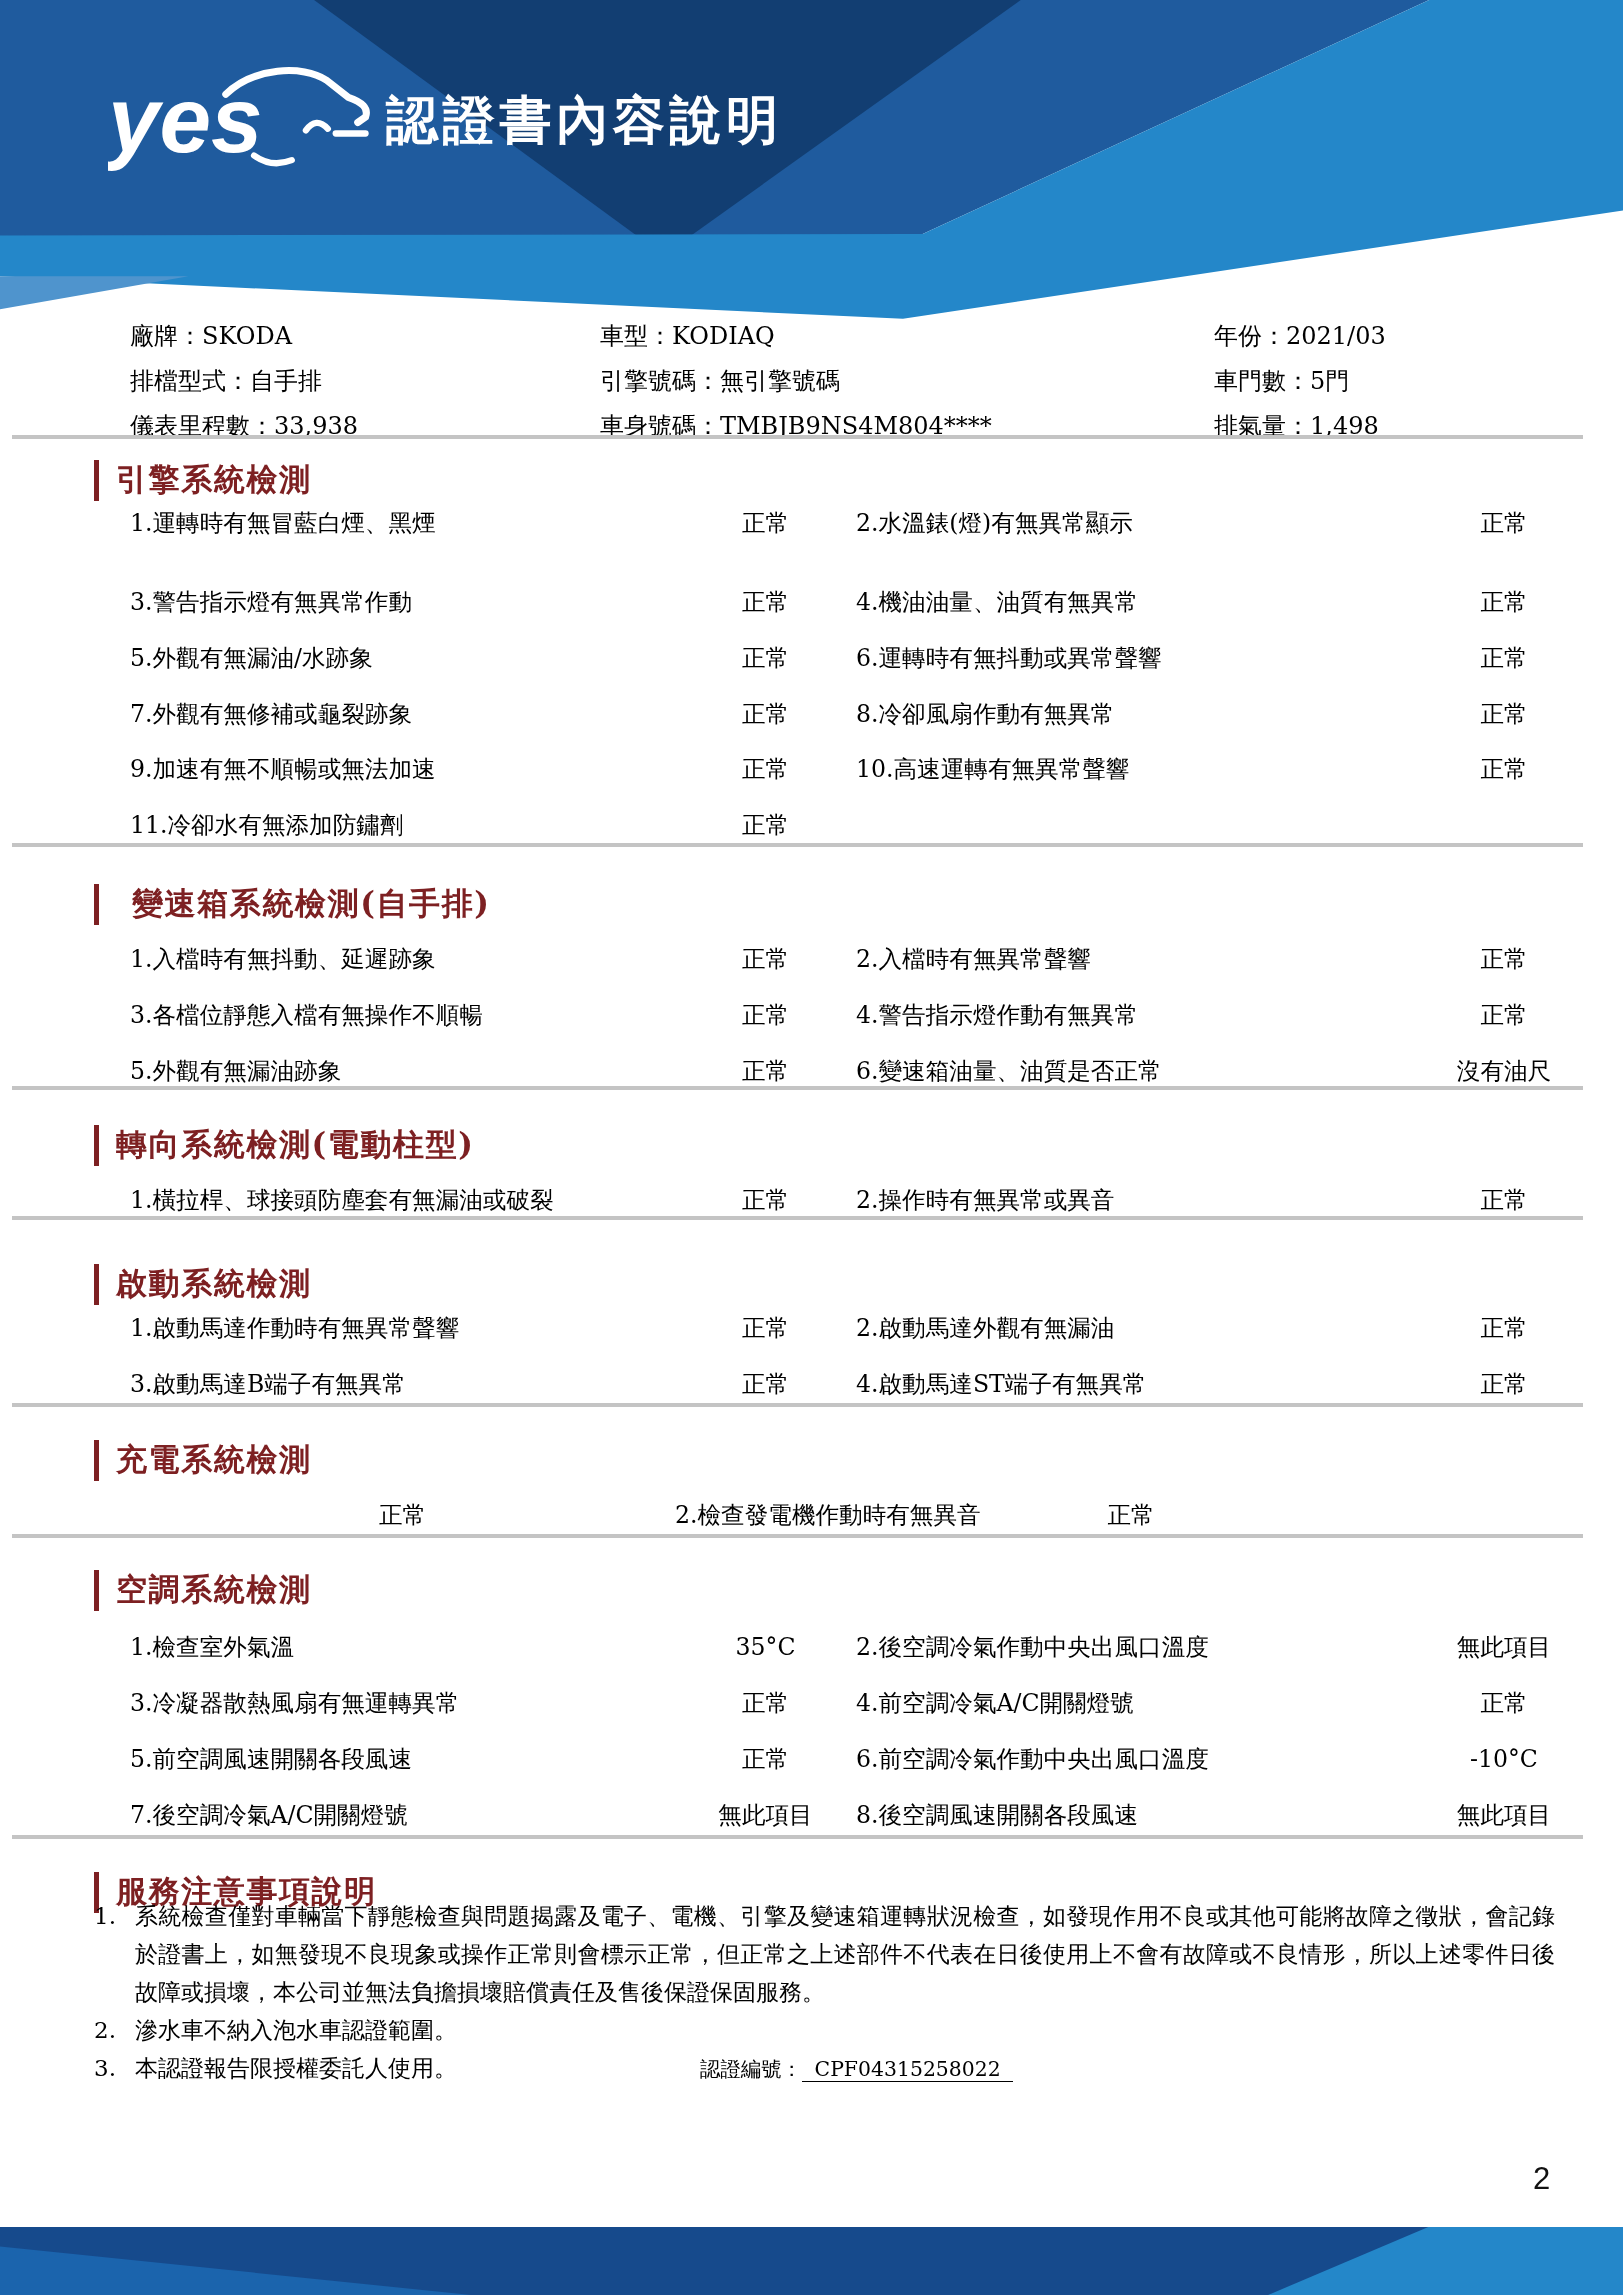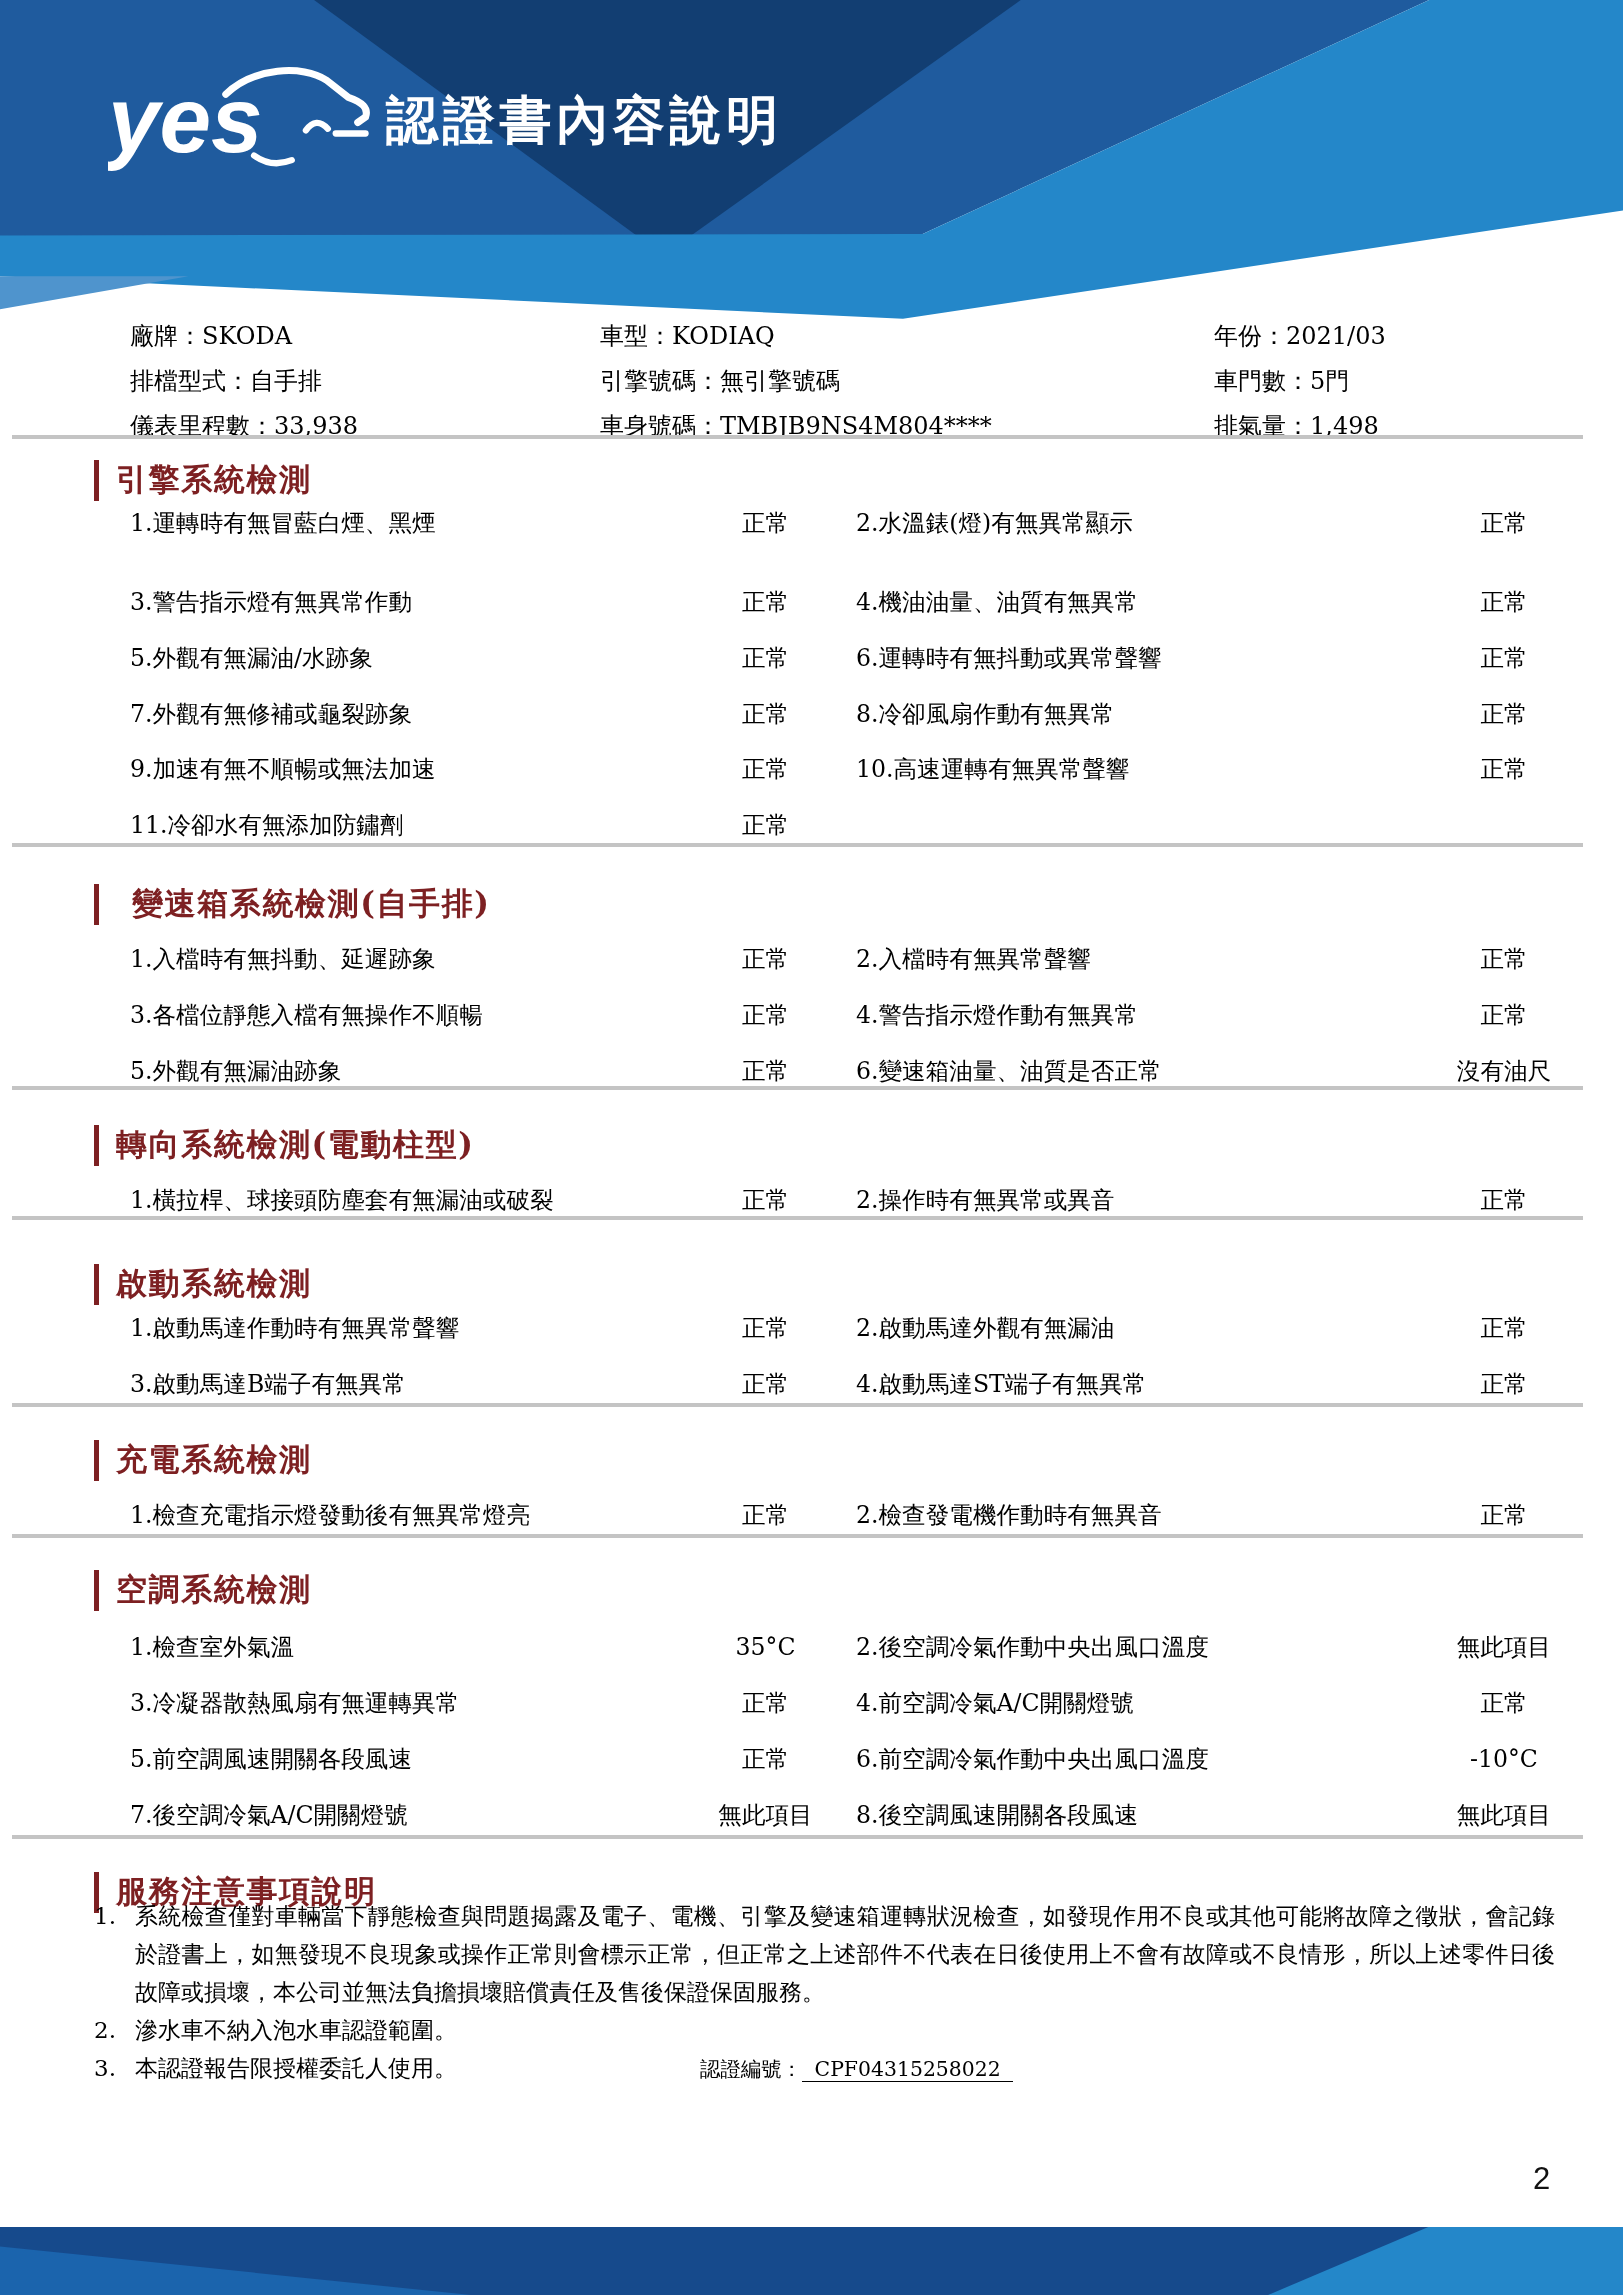--- a/index.html
+++ b/index.html
@@ -165,21 +165,20 @@
         <div class="item-label">3.啟動馬達B端子有無異常</div>
         <div class="item-status">正常</div>
         <div class="item-label">4.啟動馬達ST端子有無異常</div>
         <div class="item-status">正常</div>
       </div>
       <div class="section-title" style="top: 1438px;">
         <span class="red-bar"></span>
         <span>充電系統檢測</span>
       </div>
       <div class="item-row" style="top: 1487px;">
-        <div class="item-label">1.檢查充電指示燈發動後有無異常燈亮</div>
         <div class="item-status">正常</div>
         <div class="item-label">2.檢查發電機作動時有無異音</div>
         <div class="item-status">正常</div>
       </div>
       <div class="section-title" style="top: 1568px;">
         <span class="red-bar"></span>
         <span>空調系統檢測</span>
       </div>
       <div class="item-row" style="top: 1619px;">
         <div class="item-label">1.檢查室外氣溫</div>

